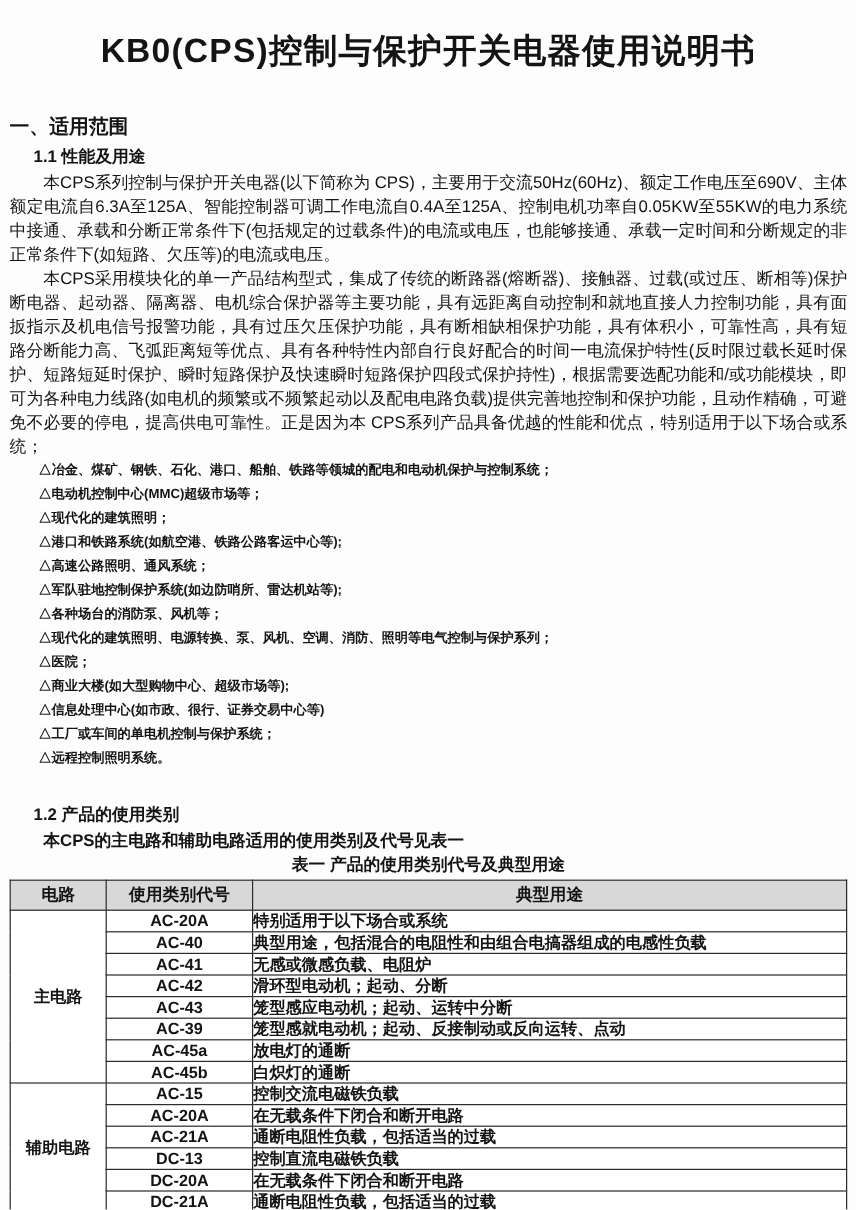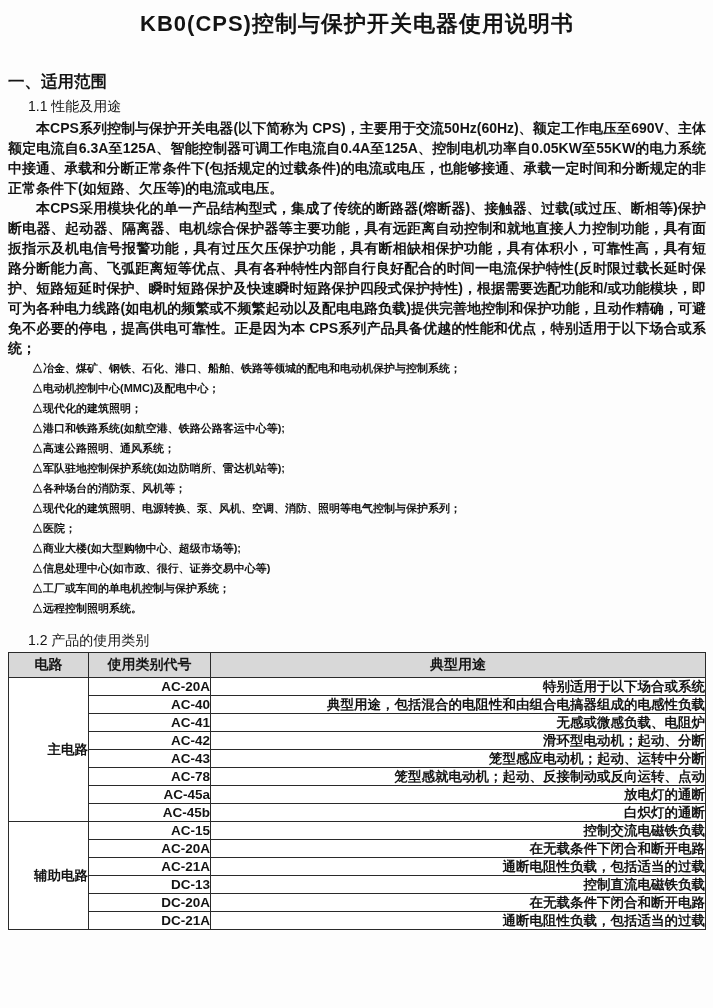--- a/index.html
+++ b/index.html
@@ -8,56 +8,56 @@
     height: 1008px;
     background: #fdfdfd;
     color: #141414;
     font-family: "Liberation Sans", sans-serif;
     overflow: hidden;
   }
   .page { padding: 0 7px 0 8px; }
 
   .doc-title {
     text-align: center;
-    font-size: 22px;
+    font-size: 28px;
     font-weight: 700;
     letter-spacing: 1px;
-    margin: 0;
+    margin: 15px;
     padding: 9px 0 18px 0;
   }
 
   .h-section {
     font-size: 16.5px;
     font-weight: 700;
     margin: 14px 0 5px 0;
   }
   .h-sub {
     font-size: 14px;
+    font-weight: 700;
+    margin: 2px 0 2px 20px;
+  }
+
+  .para {
+    font-size: 14px;
     font-weight: 400;
-    margin: 2px 0 2px 20px;
-  }
-
-  .para {
-    font-size: 14px;
-    font-weight: 700;
     line-height: 20px;
     text-align: justify;
     text-indent: 2em;
     margin: 0;
   }
 
   .apps { margin: 0 0 0 24px; }
   .app-item {
     font-size: 11px;
     font-weight: 600;
     line-height: 20px;
     white-space: nowrap;
   }
 
-  .h-sub-12 { margin-top: 14px; }
+  .h-sub-12 { margin-top: 28px; }
 
   .table-intro {
     font-size: 14px;
     font-weight: 600;
     line-height: 20px;
     margin: 0 0 0 28px;
   }
   .table-caption {
     text-align: center;
     font-size: 14px;
@@ -83,21 +83,20 @@
     text-align: center;
   }
   col.c1 { width: 80px; }
   col.c2 { width: 122px; }
   table.usage tbody td {
     height: 17px;
     font-size: 13.5px;
     font-weight: 600;
     line-height: 1;
     background: #fff;
-    text-align: right;
   }
   td.group-cell { text-align: center; font-size: 14px; }
   td.code-cell  { text-align: center; }
   td.use-cell   { text-align: left; padding-left: 18px; }
 </style>
 </head>
 <body>
 
 <div class="page">
 
@@ -105,37 +104,39 @@
 
   <div class="h-section">一、适用范围</div>
 
   <div class="h-sub">1.1 性能及用途</div>
 
   <p class="para">本CPS系列控制与保护开关电器(以下简称为 CPS)，主要用于交流50Hz(60Hz)、额定工作电压至690V、主体额定电流自6.3A至125A、智能控制器可调工作电流自0.4A至125A、控制电机功率自0.05KW至55KW的电力系统中接通、承载和分断正常条件下(包括规定的过载条件)的电流或电压，也能够接通、承载一定时间和分断规定的非正常条件下(如短路、欠压等)的电流或电压。</p>
   <p class="para">本CPS采用模块化的单一产品结构型式，集成了传统的断路器(熔断器)、接触器、过载(或过压、断相等)保护断电器、起动器、隔离器、电机综合保护器等主要功能，具有远距离自动控制和就地直接人力控制功能，具有面扳指示及机电信号报警功能，具有过压欠压保护功能，具有断相缺相保护功能，具有体积小，可靠性高，具有短路分断能力高、飞弧距离短等优点、具有各种特性内部自行良好配合的时间一电流保护特性(反时限过载长延时保护、短路短延时保护、瞬时短路保护及快速瞬时短路保护四段式保护持性)，根据需要选配功能和/或功能模块，即可为各种电力线路(如电机的频繁或不频繁起动以及配电电路负载)提供完善地控制和保护功能，且动作精确，可避免不必要的停电，提高供电可靠性。正是因为本 CPS系列产品具备优越的性能和优点，特别适用于以下场合或系统；</p>
 
   <div class="apps">
     <div class="app-item">△冶金、煤矿、钢铁、石化、港口、船舶、铁路等领城的配电和电动机保护与控制系统；</div>
-    <div class="app-item">△电动机控制中心(MMC)及配电中心；</div>
+    <div class="app-item">△电动机控制中心(MMC)超级市场等；</div>
     <div class="app-item">△现代化的建筑照明；</div>
     <div class="app-item">△港口和铁路系统(如航空港、铁路公路客运中心等);</div>
     <div class="app-item">△高速公路照明、通风系统；</div>
     <div class="app-item">△军队驻地控制保护系统(如边防哨所、雷达机站等);</div>
     <div class="app-item">△各种场台的消防泵、风机等；</div>
     <div class="app-item">△现代化的建筑照明、电源转换、泵、风机、空调、消防、照明等电气控制与保护系列；</div>
     <div class="app-item">△医院；</div>
     <div class="app-item">△商业大楼(如大型购物中心、超级市场等);</div>
     <div class="app-item">△信息处理中心(如市政、很行、证券交易中心等)</div>
     <div class="app-item">△工厂或车间的单电机控制与保护系统；</div>
     <div class="app-item">△远程控制照明系统。</div>
   </div>
 
   <div class="h-sub h-sub-12">1.2 产品的使用类别</div>
 
-
+  <div class="table-intro">本CPS的主电路和辅助电路适用的使用类别及代号见表一</div>
+
+  <div class="table-caption">表一 产品的使用类别代号及典型用途</div>
 
   <table class="usage">
     <colgroup>
         <col class="c1">
         <col class="c2">
         <col class="c3">
       </colgroup>
     <thead>
       <tr>
         <th>电路</th>
@@ -159,21 +160,21 @@
       </tr>
       <tr>
         <td class="code-cell">AC-42</td>
         <td class="use-cell">滑环型电动机；起动、分断</td>
       </tr>
       <tr>
         <td class="code-cell">AC-43</td>
         <td class="use-cell">笼型感应电动机；起动、运转中分断</td>
       </tr>
       <tr>
-        <td class="code-cell">AC-78</td>
+        <td class="code-cell">AC-39</td>
         <td class="use-cell">笼型感就电动机；起动、反接制动或反向运转、点动</td>
       </tr>
       <tr>
         <td class="code-cell">AC-45a</td>
         <td class="use-cell">放电灯的通断</td>
       </tr>
       <tr>
         <td class="code-cell">AC-45b</td>
         <td class="use-cell">白炽灯的通断</td>
       </tr>

